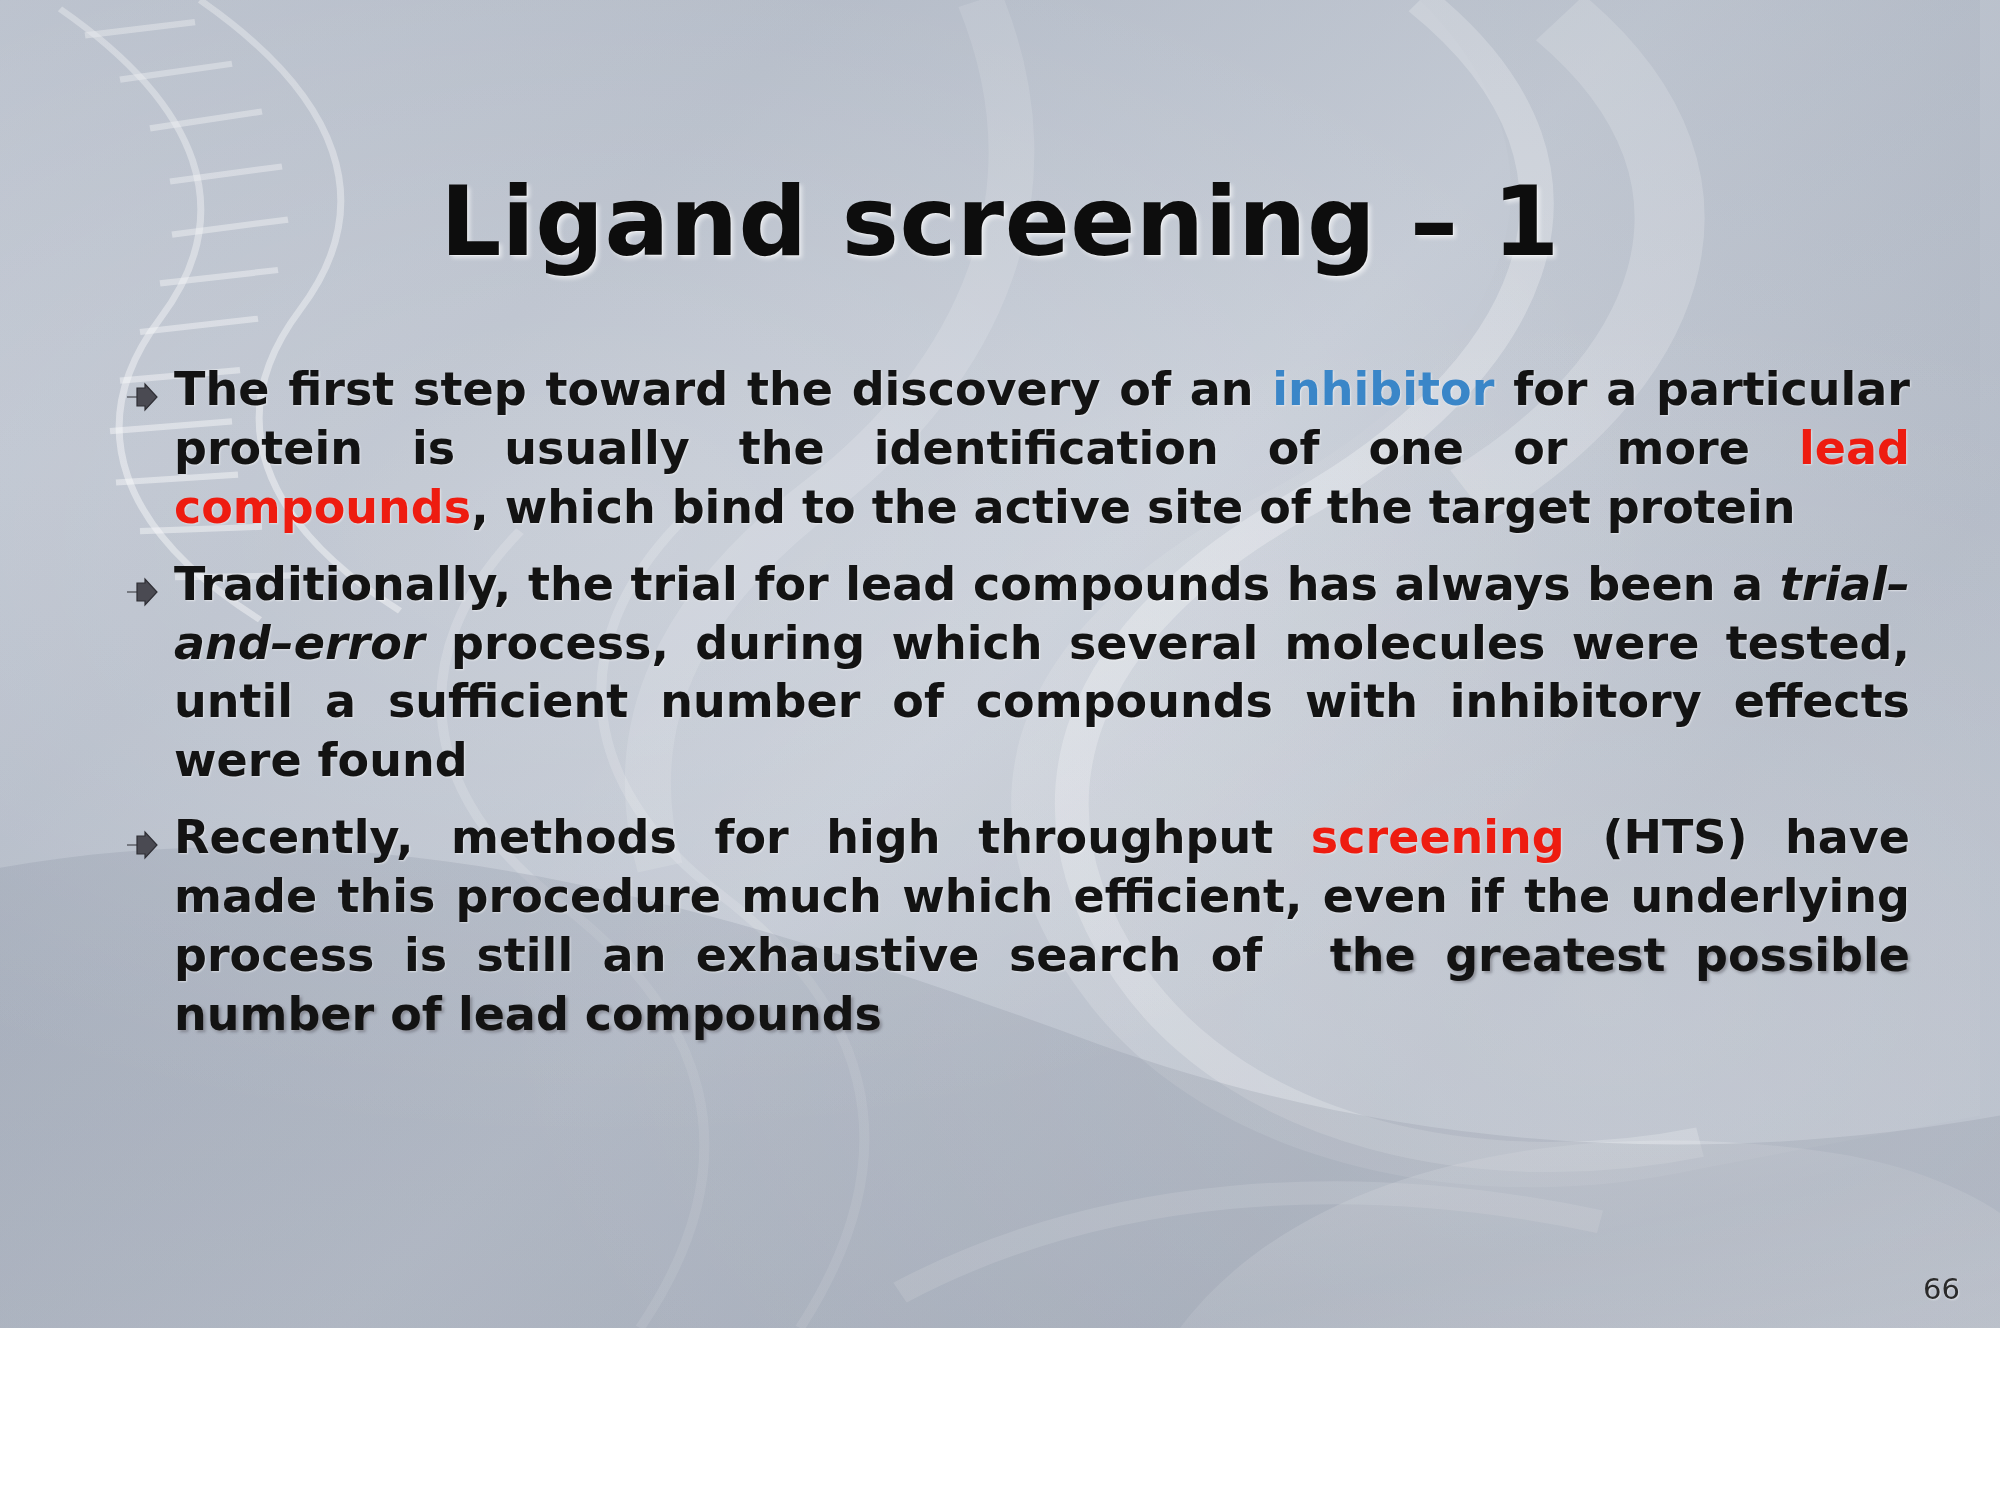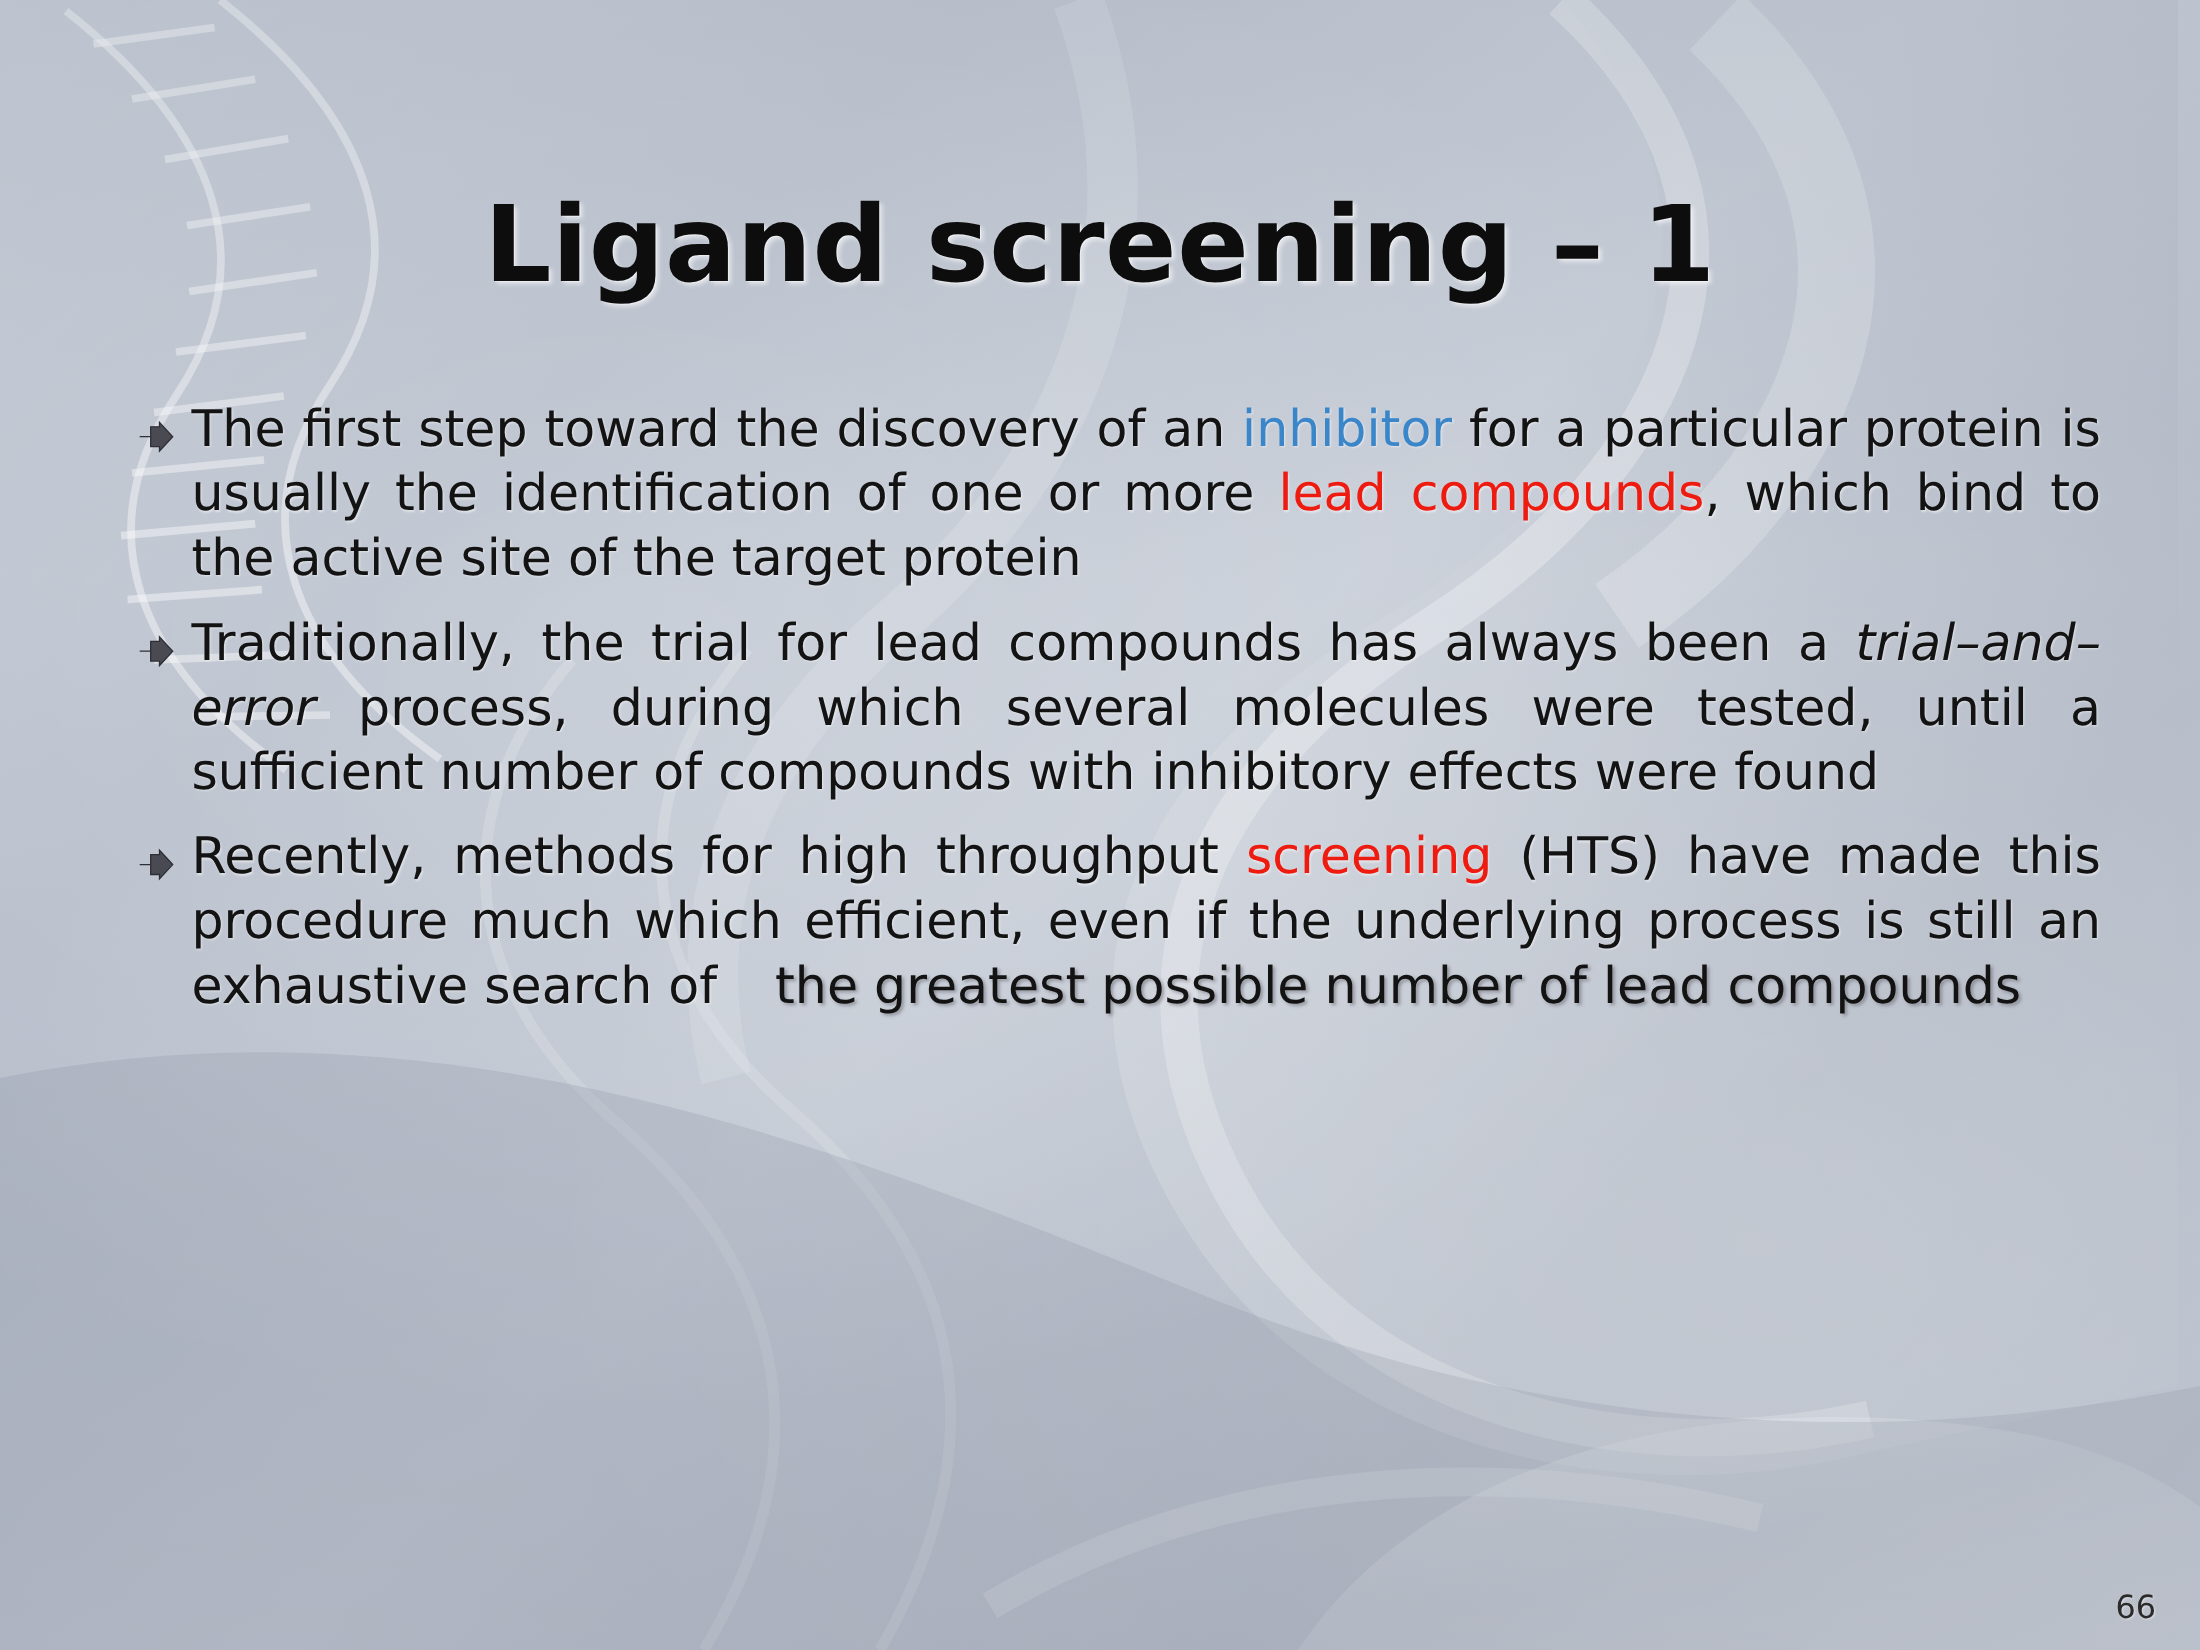--- a/index.html
+++ b/index.html
@@ -9,21 +9,21 @@
     height: 1500px;
     overflow: hidden;
   }
   body {
     font-family: "DejaVu Sans", sans-serif;
   }
 
   .slide {
     position: relative;
     width: 2000px;
-    height: 1500px;
+    height: 1328px;
     background: linear-gradient(135deg, #c3c9d4 0%, #b9c0cc 25%, #c8ced8 50%, #b4bbc7 75%, #c0c6d1 100%);
     overflow: hidden;
   }
 
   
   .bg-layer {
     position: absolute;
     inset: 0;
     pointer-events: none;
   }
@@ -78,20 +78,21 @@
   .bullet-icon svg { display:block; }
 
   .bullet-text {
     flex: 1 1 auto;
     font-size: 46px;
     line-height: 1.28;
     color: #131313;
     text-align: justify;
     text-justify: inter-word;
     text-shadow: 1px 1px 2px rgba(255,255,255,0.5);
+    font-weight: bold;
   }
 
   .hl-blue { color: #3a86c8; }
   .hl-red  { color: #ee1c10; }
   .it      { font-style: italic; }
   .shadowy { text-shadow: 2px 2px 3px rgba(60,60,70,0.45), 1px 1px 2px rgba(255,255,255,0.4); margin-left: 38px; }
 
   .page-number {
     position: absolute;
     right: 40px;

